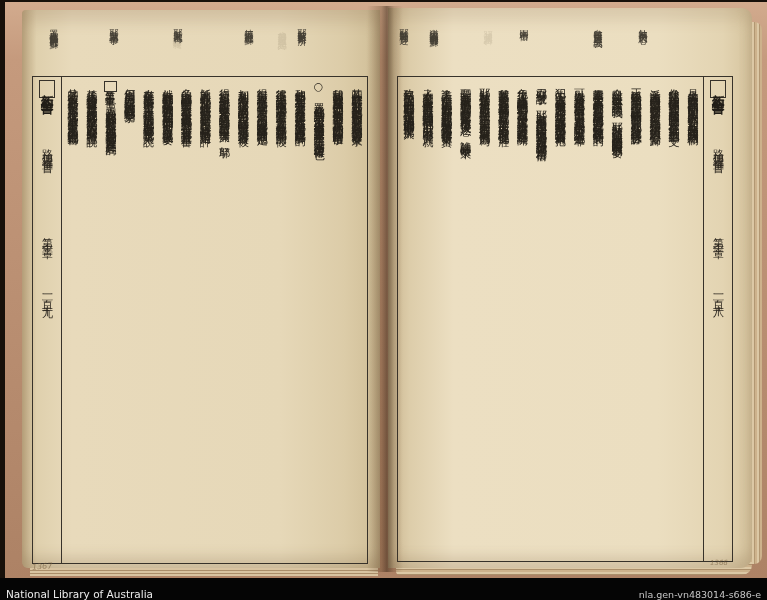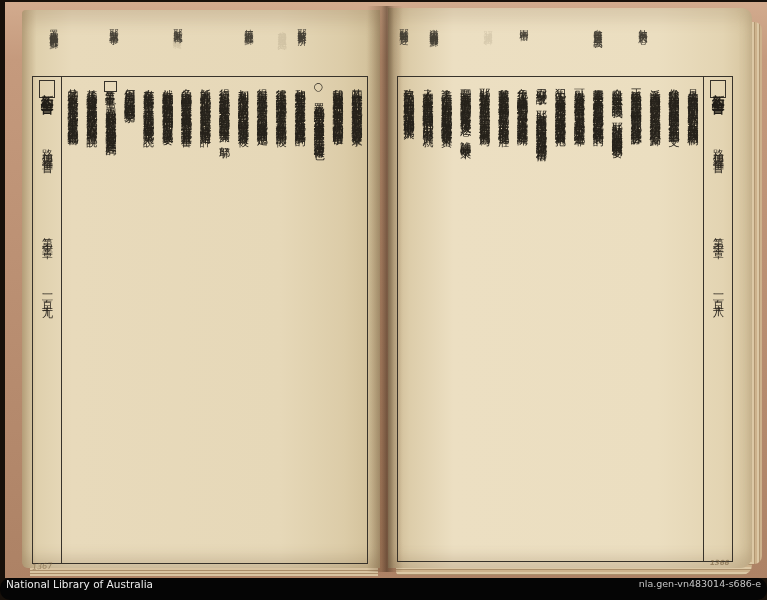--- a/index.html
+++ b/index.html
@@ -48,25 +48,25 @@
   .pl .note{top:12px;} .pr .note{top:14px;}
   .ln1{left:274px;} .ln2{left:221px;} .ln3{left:150px;} .ln4{left:86px;} .ln5{left:26px;}
   .rn1{left:249px;} .rn2{left:204px;} .rn3{left:130px;} .rn4{left:40px;} .rn5{left:10px;}
   
   .ghost{position:absolute;writing-mode:vertical-rl;font-size:9px;line-height:11px;letter-spacing:1px;
     height:56px;color:#6e6148;opacity:.16;transform:scaleX(-1);z-index:3;}
   .g1{left:150px;top:14px;} .g2{left:95px;top:16px;} .g3{left:255px;top:14px;}
   .pencil{position:absolute;color:rgba(115,92,60,.6);font-family:"DejaVu Sans",sans-serif;
     font-size:8px;font-style:italic;z-index:7;}
   .pencil-left{left:10px;top:552px;transform:rotate(-4deg);}
-  .pencil-right{left:322px;top:551px;font-size:7px;font-weight:bold;}
+  .pencil-right{left:322px;top:551px;font-size:7px;}
   
   .bottom-bar{position:absolute;left:0;bottom:0;width:767px;height:22px;background:#050505;z-index:10;
-    display:flex;justify-content:space-between;align-items:flex-start;box-sizing:border-box;padding:0 6px;
-    font-family:"DejaVu Sans",sans-serif;border-radius:10px;}
+    display:flex;justify-content:space-between;align-items:flex-end;box-sizing:border-box;padding:0 6px;
+    font-family:"DejaVu Sans",sans-serif;}
   .caption-left{color:#ececec;font-size:10.5px;}
   .caption-right{color:#c6c6c6;font-size:9.5px;margin-left:28px;}
 </style>
 </head>
 <body>
 
 <div class="backdrop"></div>
 <div class="edge-right"></div>
 <div class="edge-bottom"></div>
 <div class="edge-bottom-left"></div>

